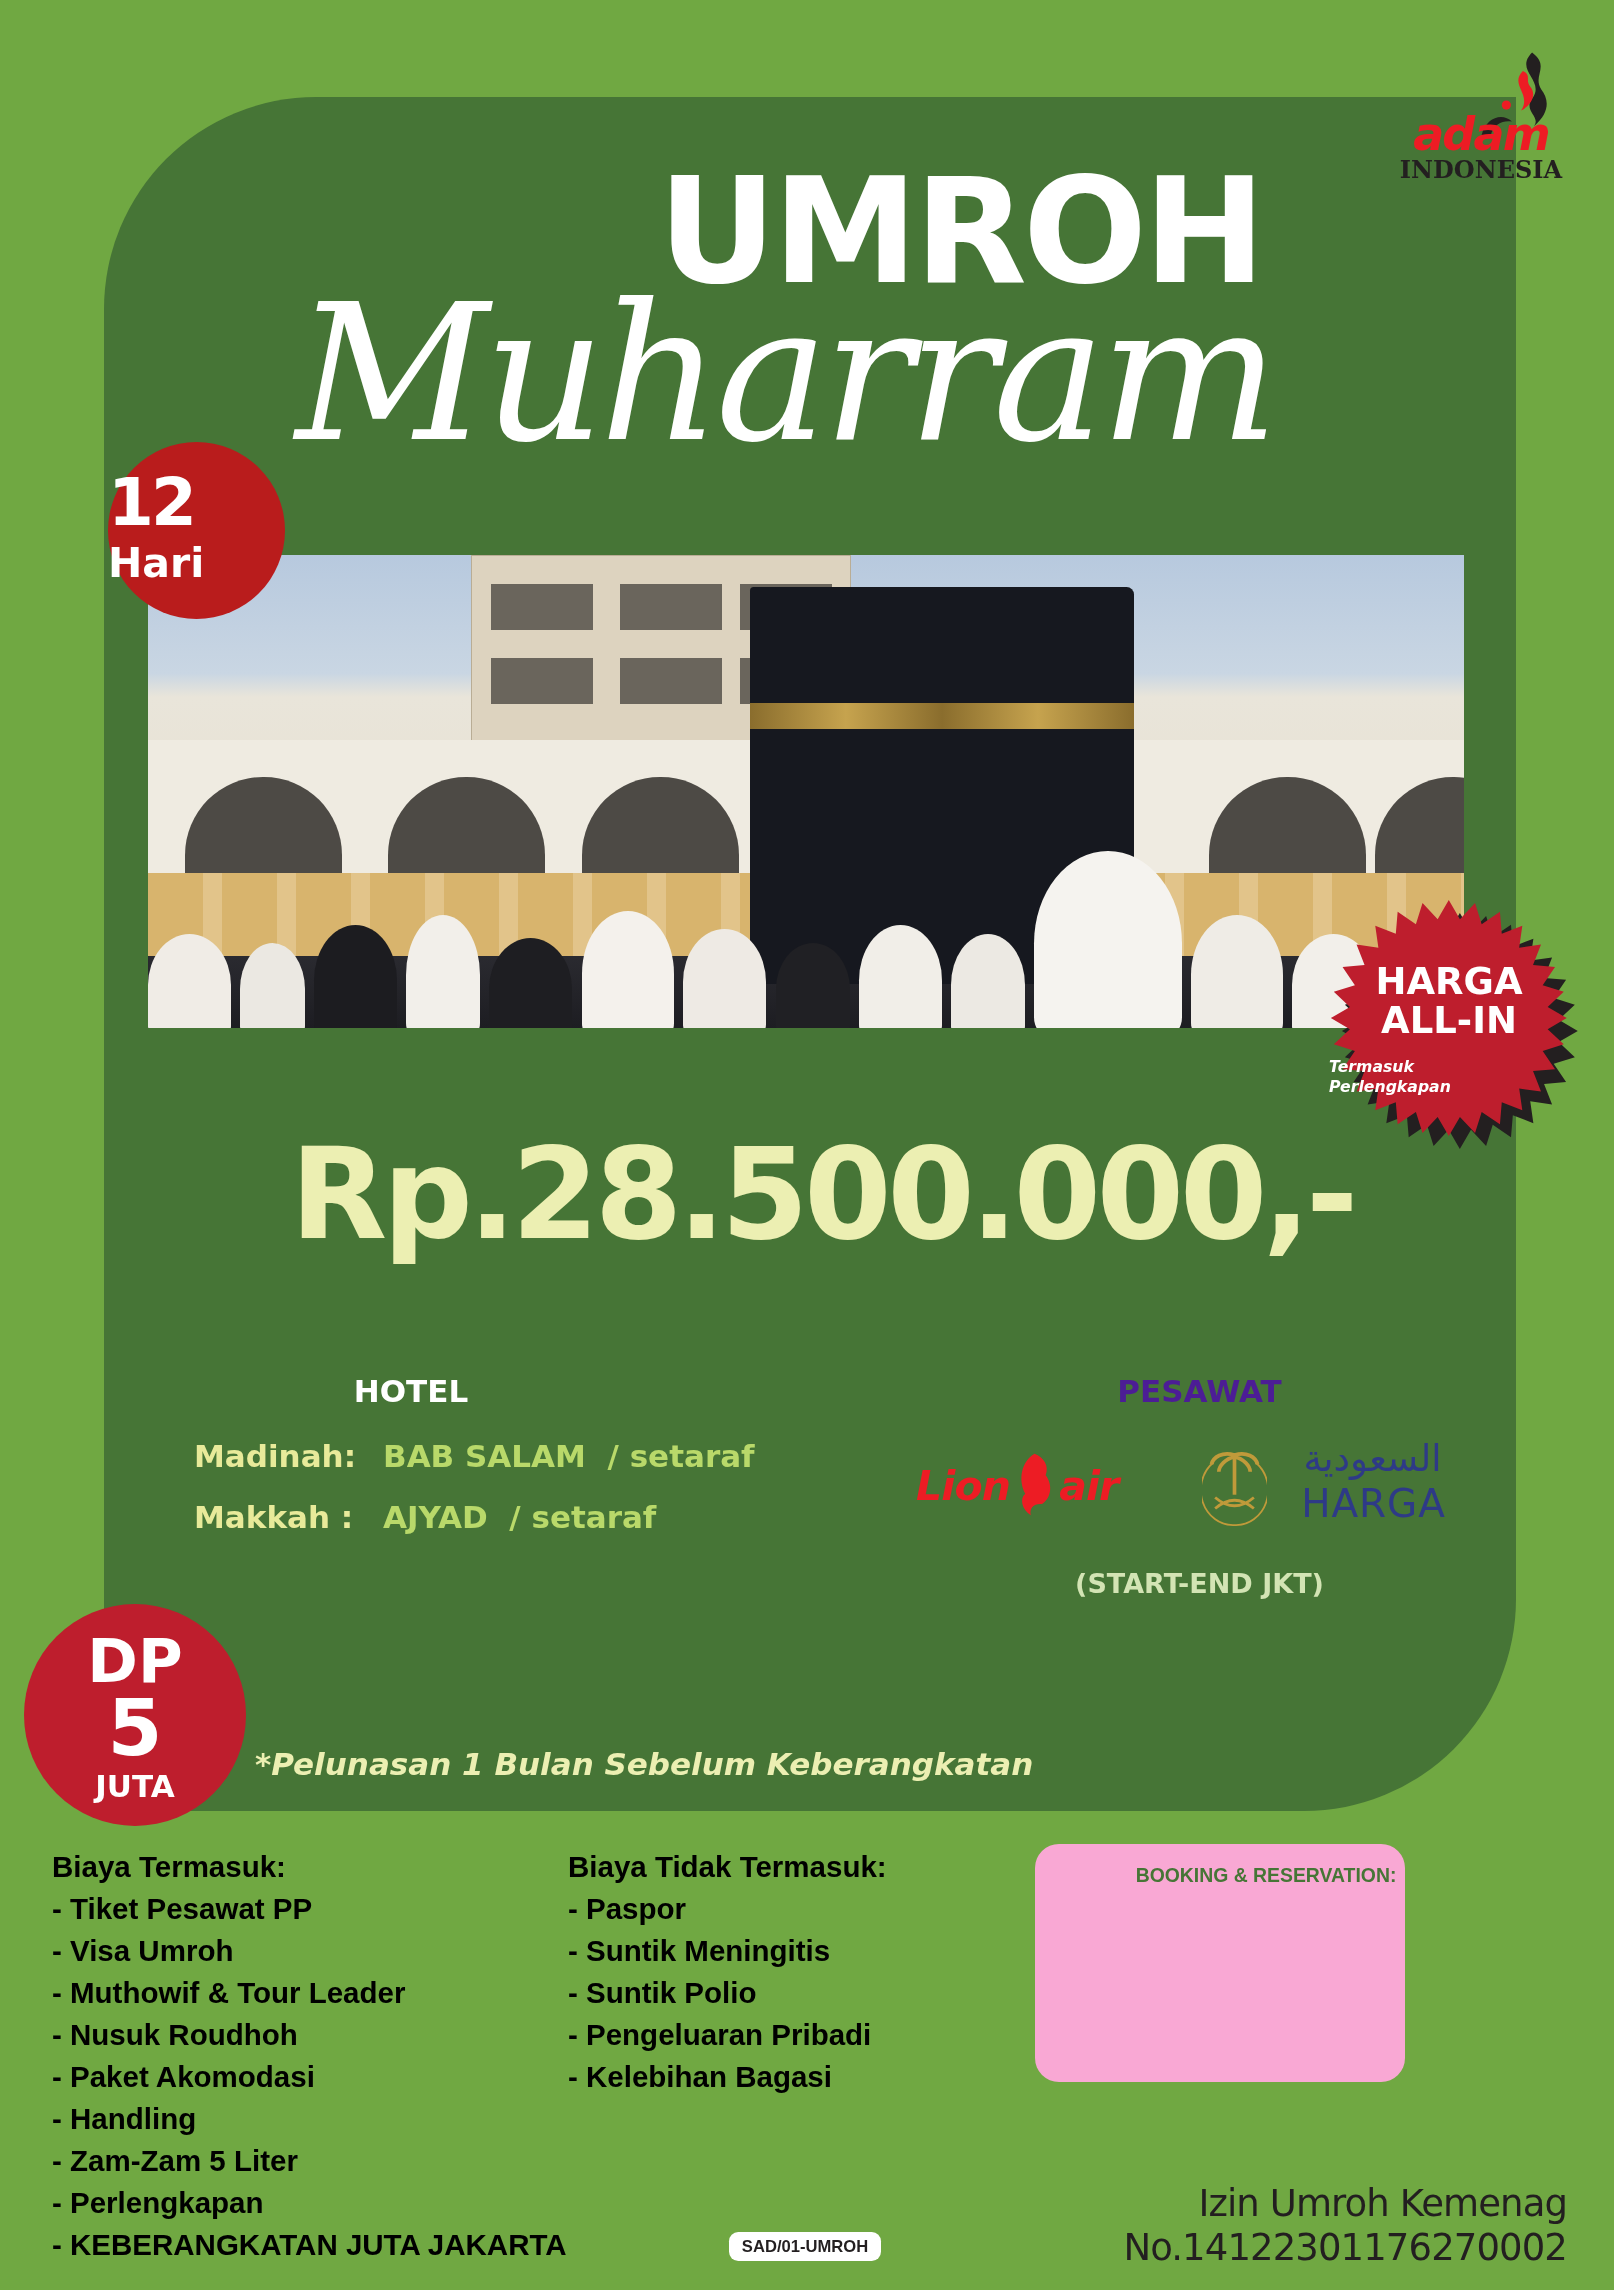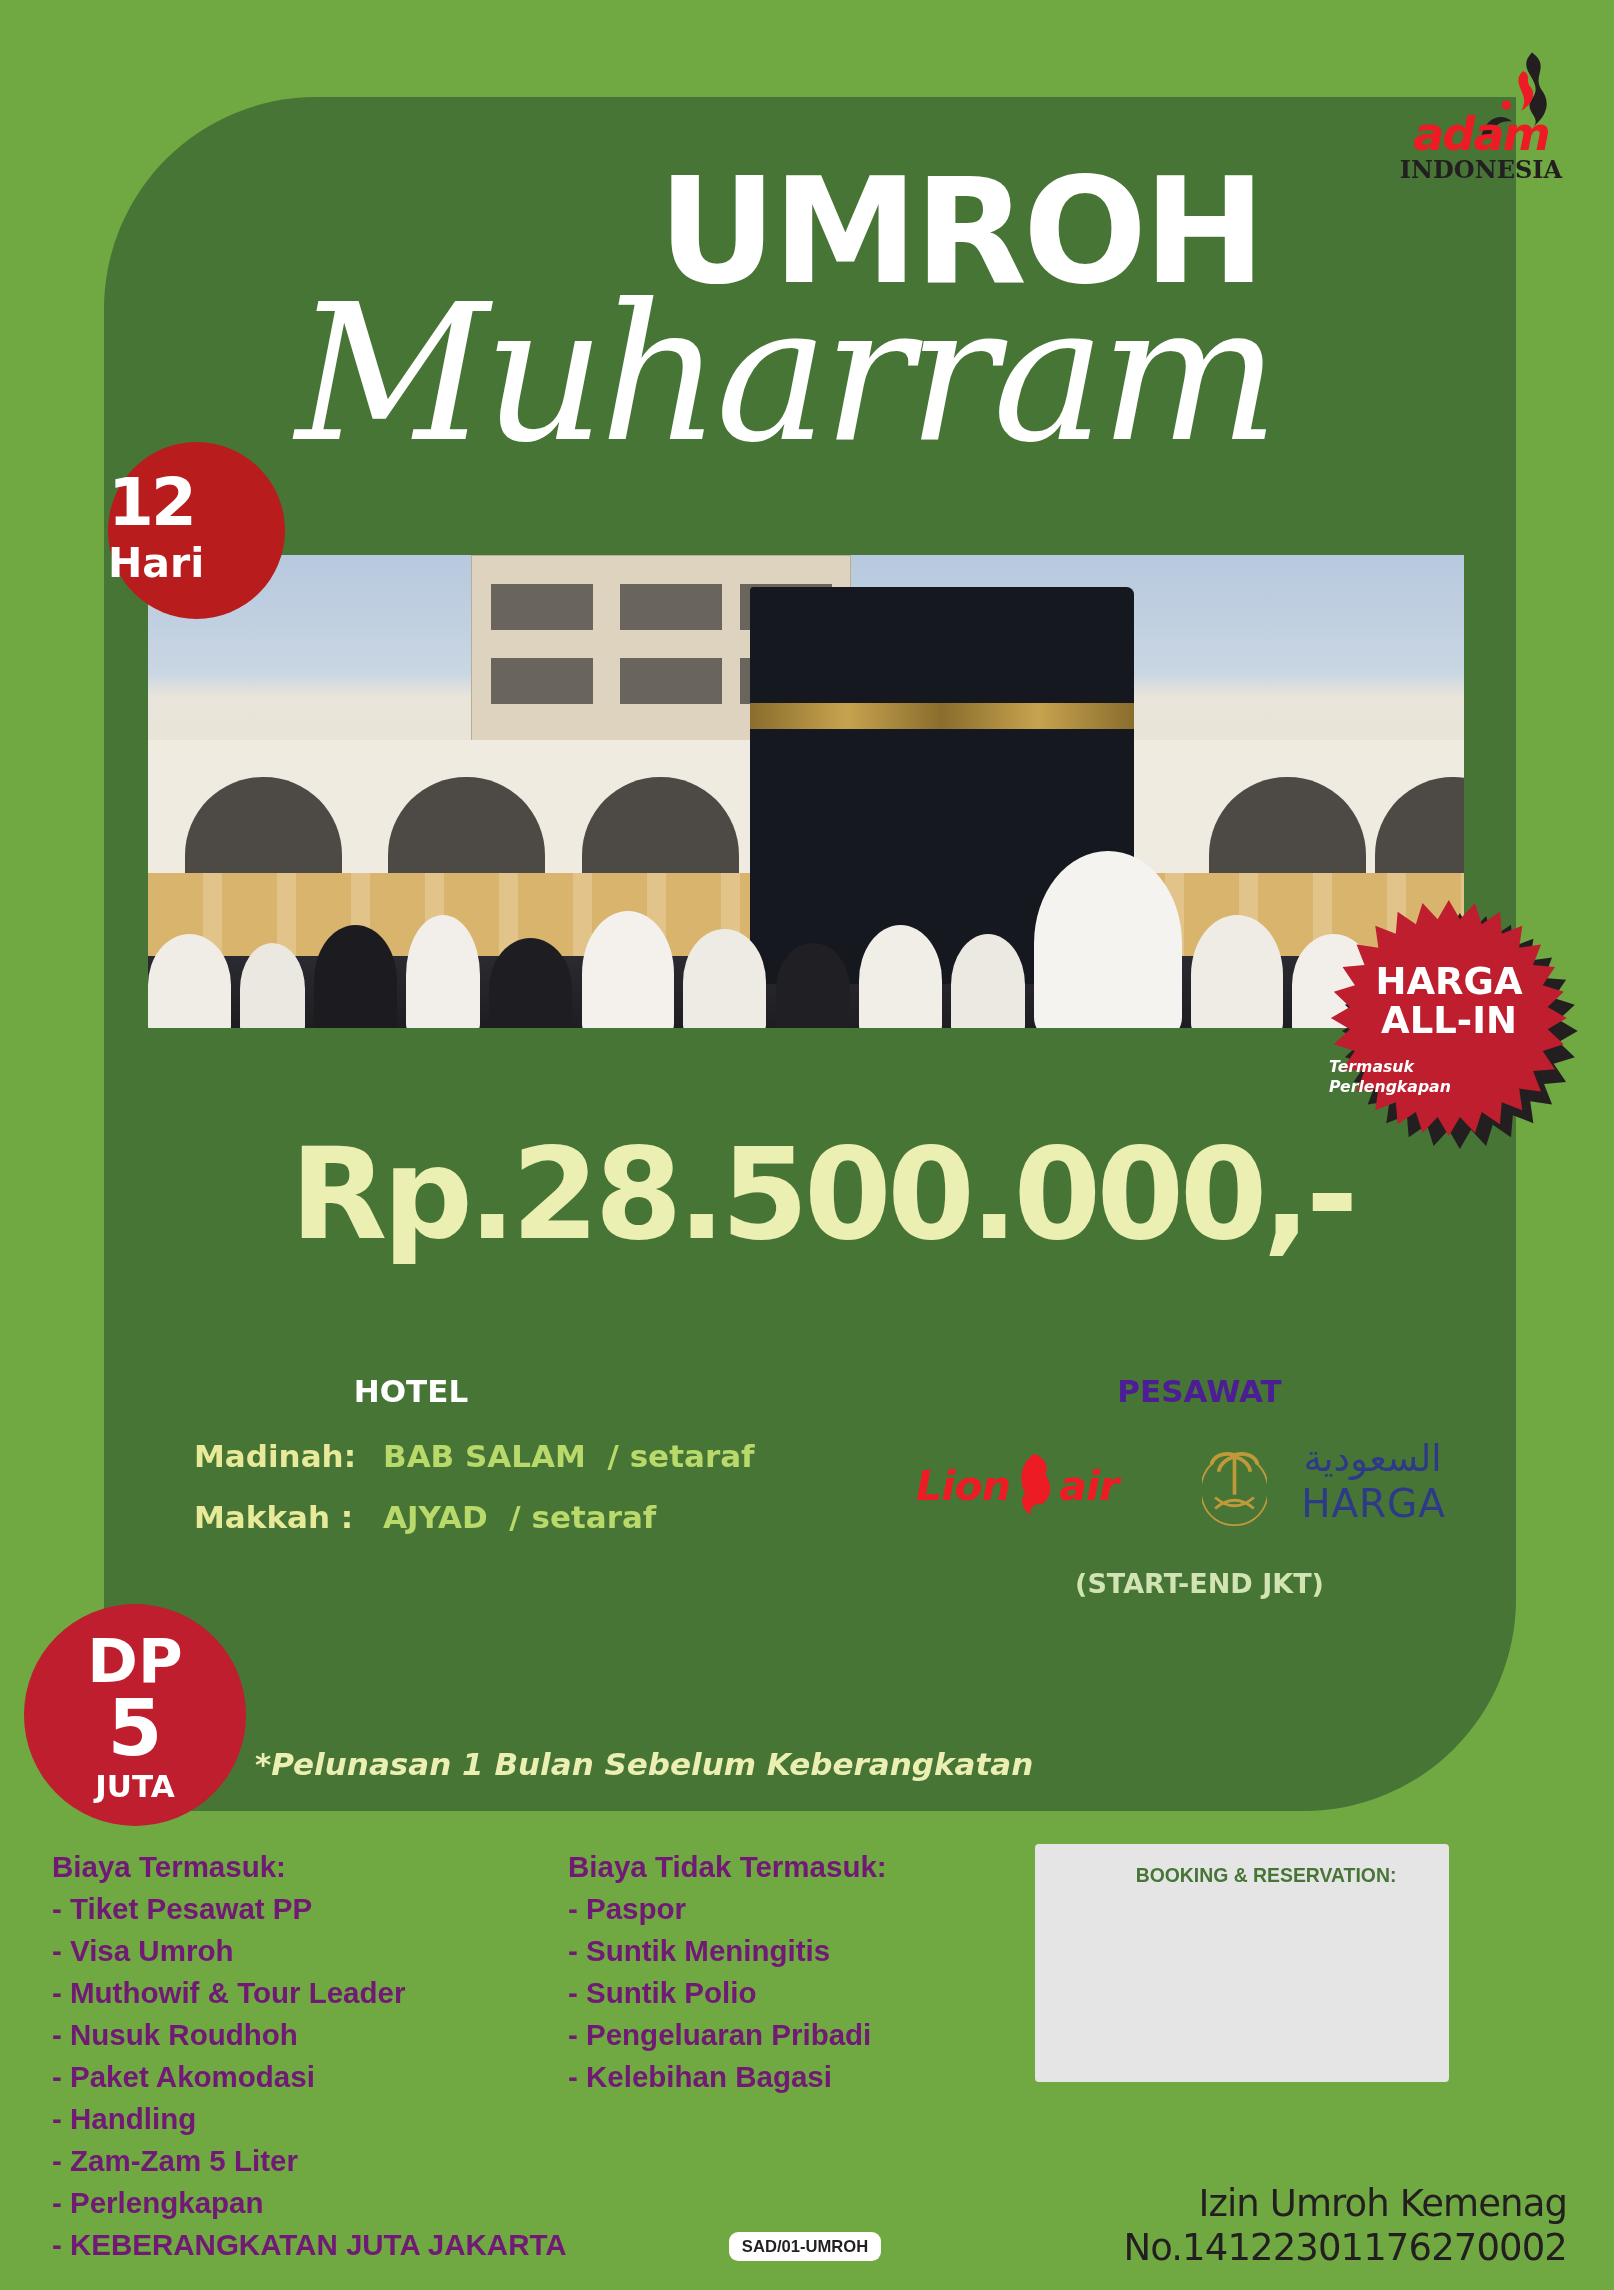--- a/index.html
+++ b/index.html
@@ -37,25 +37,25 @@
   .lion-text{font:italic 900 41px "DejaVu Sans",sans-serif;color:#ED1C24;letter-spacing:-0.9px;}
   .saudia-emb{left:1202px;top:1444px;width:65px;height:83px;}
   .saudia-ar{left:1287px;top:1438px;width:171px;text-align:center;font:400 37px "DejaVu Sans",sans-serif;color:#2E3A87;line-height:42px;direction:rtl;}
   .saudia-en{left:1286px;top:1483px;width:175px;text-align:center;font:400 39px "DejaVu Sans",sans-serif;color:#2E3A87;line-height:42px;letter-spacing:0.9px;}
   .startend{left:1024px;top:1567px;width:351px;text-align:center;font:700 27px "DejaVu Sans",sans-serif;color:#D3E4B4;line-height:33px;}
   .badge-dp{left:24px;top:1604px;width:222px;height:222px;border-radius:50%;background:#BE1E2D;color:#fff;text-align:center;}
   .badge-dp .a{position:absolute;left:0;top:26px;width:222px;font:900 61px "DejaVu Sans",sans-serif;line-height:61px;}
   .badge-dp .b{position:absolute;left:0;top:85px;width:222px;font:900 79px "DejaVu Sans",sans-serif;line-height:79px;}
   .badge-dp .c{position:absolute;left:0;top:166px;width:222px;font:900 31px "DejaVu Sans",sans-serif;line-height:33px;}
   .pelunasan{left:255px;top:1746px;width:794px;font:italic 700 31px "DejaVu Sans",sans-serif;color:#ECEFB2;line-height:37px;white-space:nowrap;}
-  .list{font:700 29.5px "Liberation Sans",sans-serif;color:#701a75;line-height:42px;}
+  .list{font:700 29.5px "Liberation Sans",sans-serif;color:#000000;line-height:42px;}
   .list .li{white-space:nowrap;}
   .list-inc{left:52px;top:1846px;width:554px;}
   .list-exc{left:568px;top:1846px;width:406px;}
-  .booking{left:1035px;top:1844px;width:414px;height:238px;background:#e5e5e5;border-radius:4px;}
+  .booking{left:1035px;top:1844px;width:370px;height:238px;background:#f9a8d4;border-radius:24px;}
   .booking .t{position:absolute;left:0;top:18.5px;width:462px;text-align:center;font:700 19.4px "Liberation Sans",sans-serif;color:#467536;line-height:24px;}
   .izin{left:1015px;top:2182px;width:552px;text-align:right;font:400 37px "DejaVu Sans",sans-serif;color:#231F20;line-height:44px;letter-spacing:-0.9px;}
   .code{left:729px;top:2232px;width:152px;height:29px;background:#fff;border-radius:9.2px;text-align:center;font:700 16.6px "Liberation Sans",sans-serif;color:#231F20;line-height:29px;}
 </style>
 </head>
 <body>
 
 <div class="abs panel"></div>
 
 <svg class="abs logo" viewBox="0 0 190 150">

